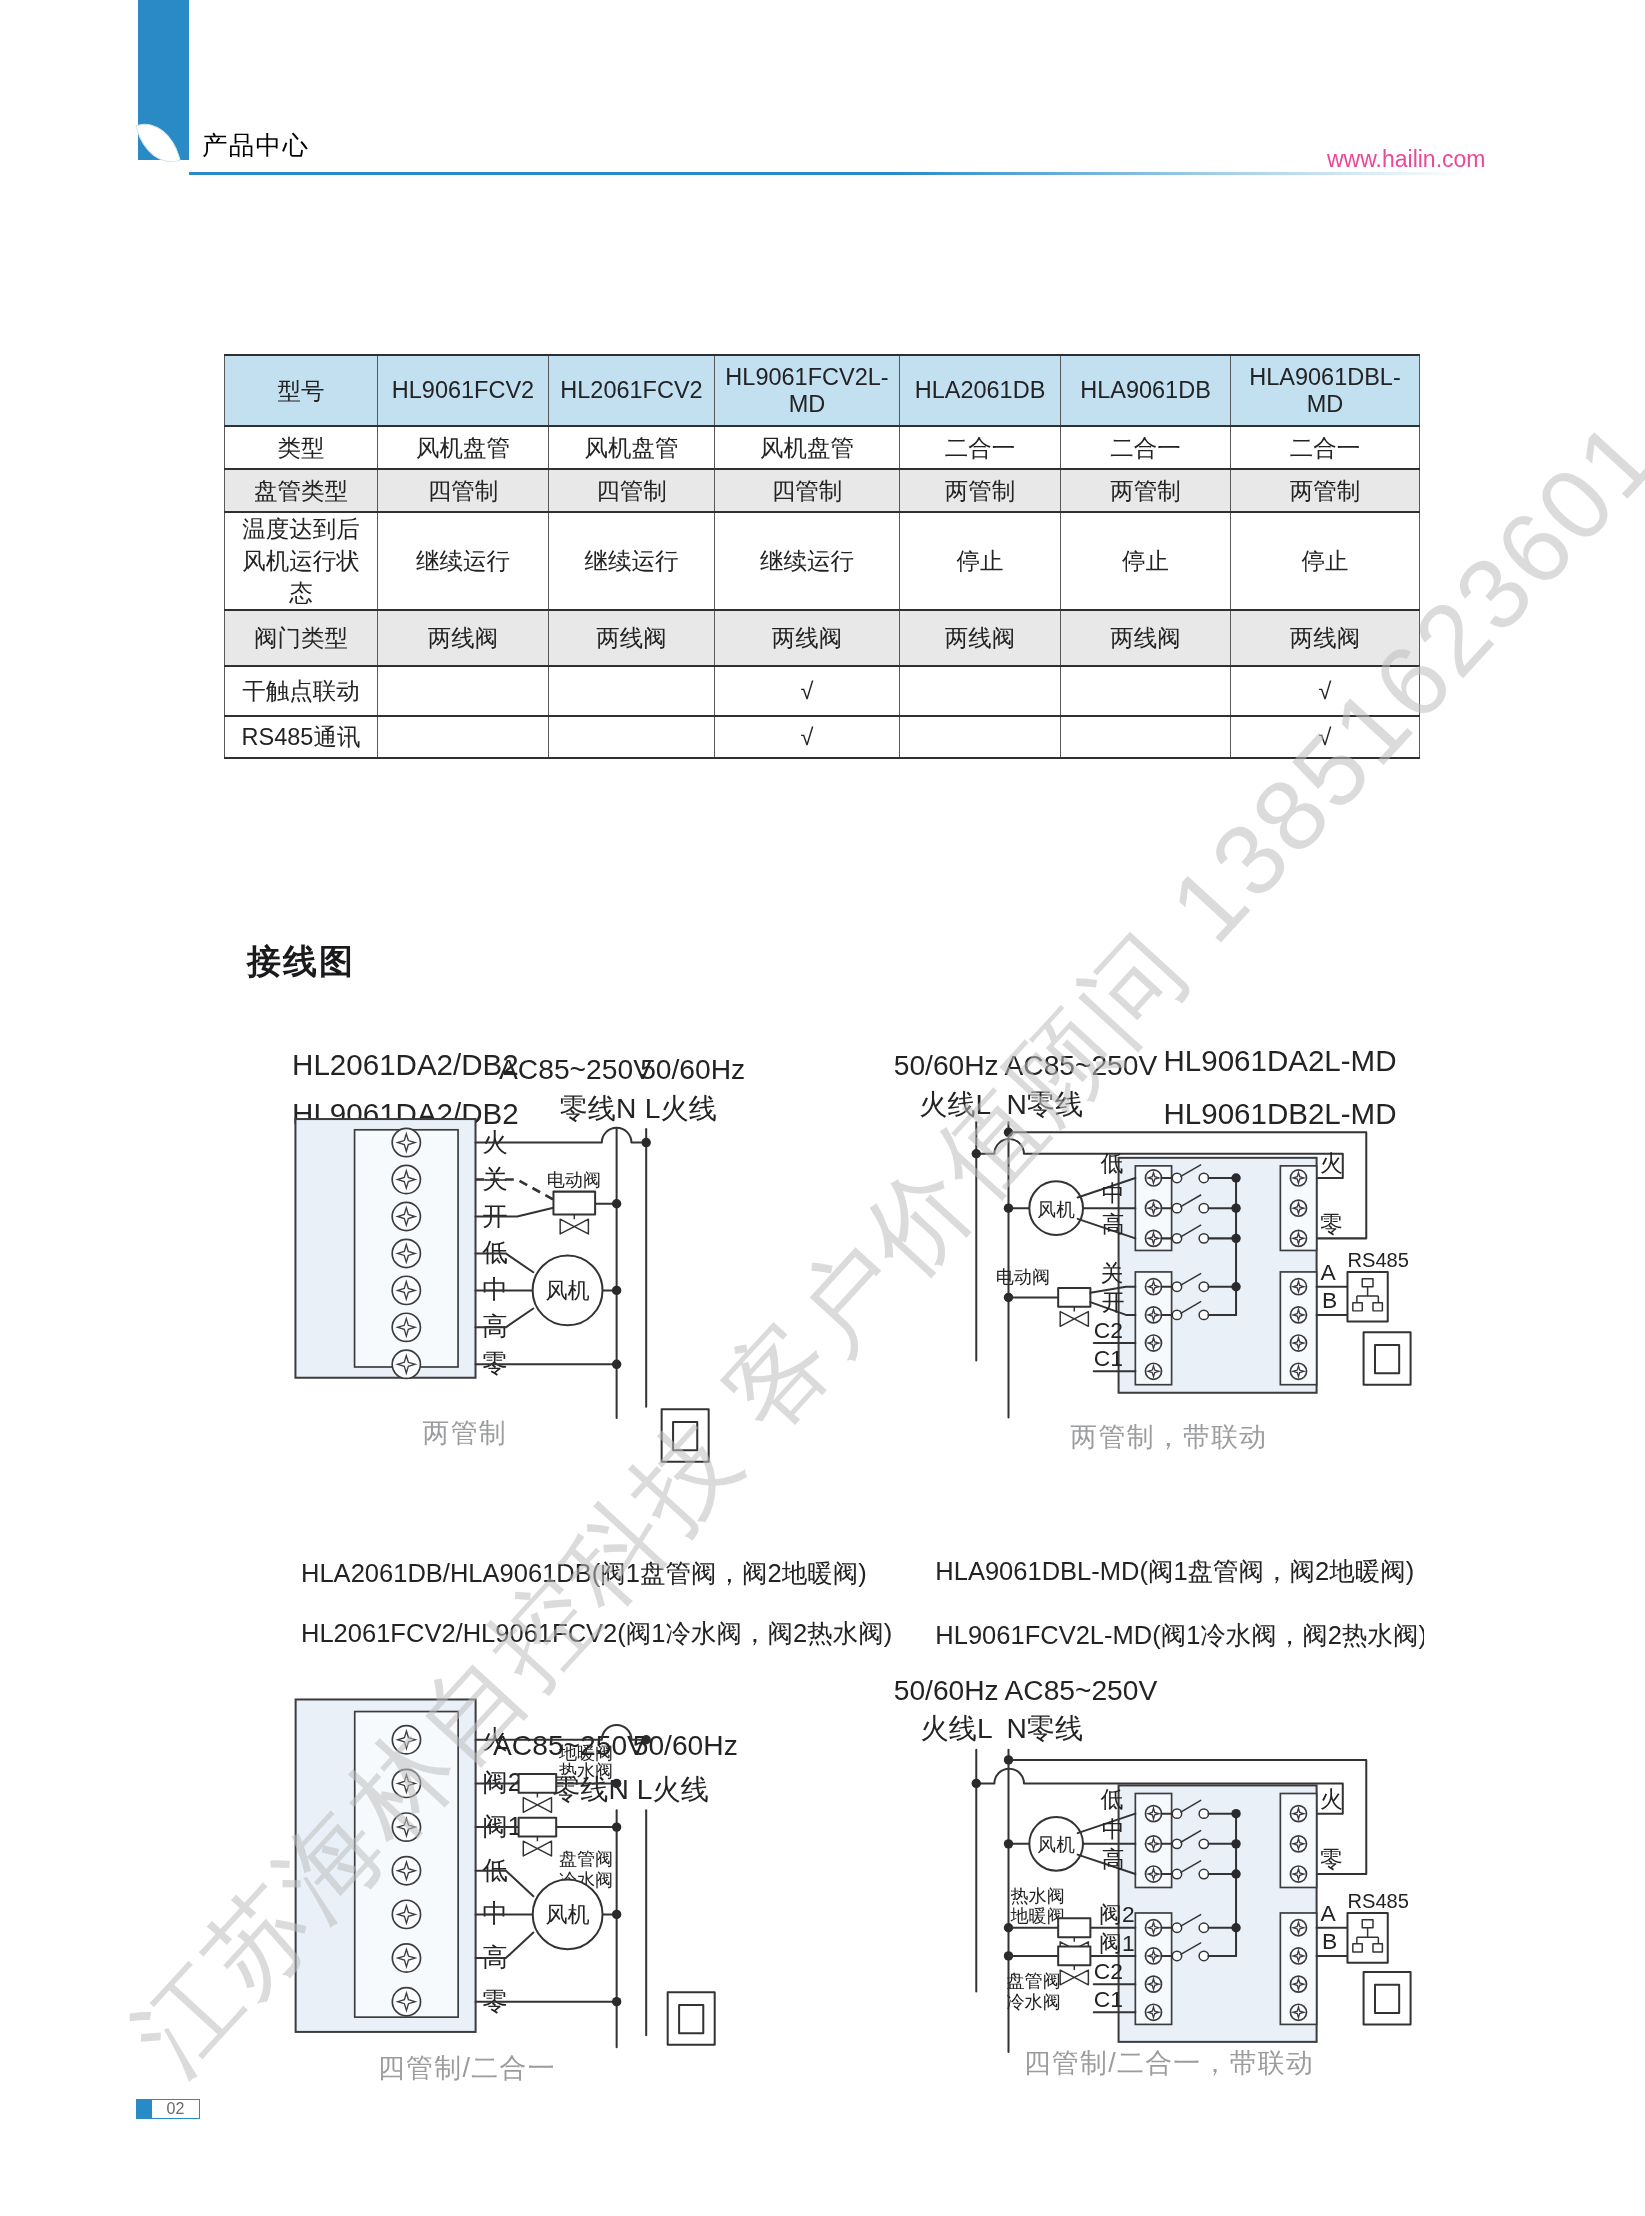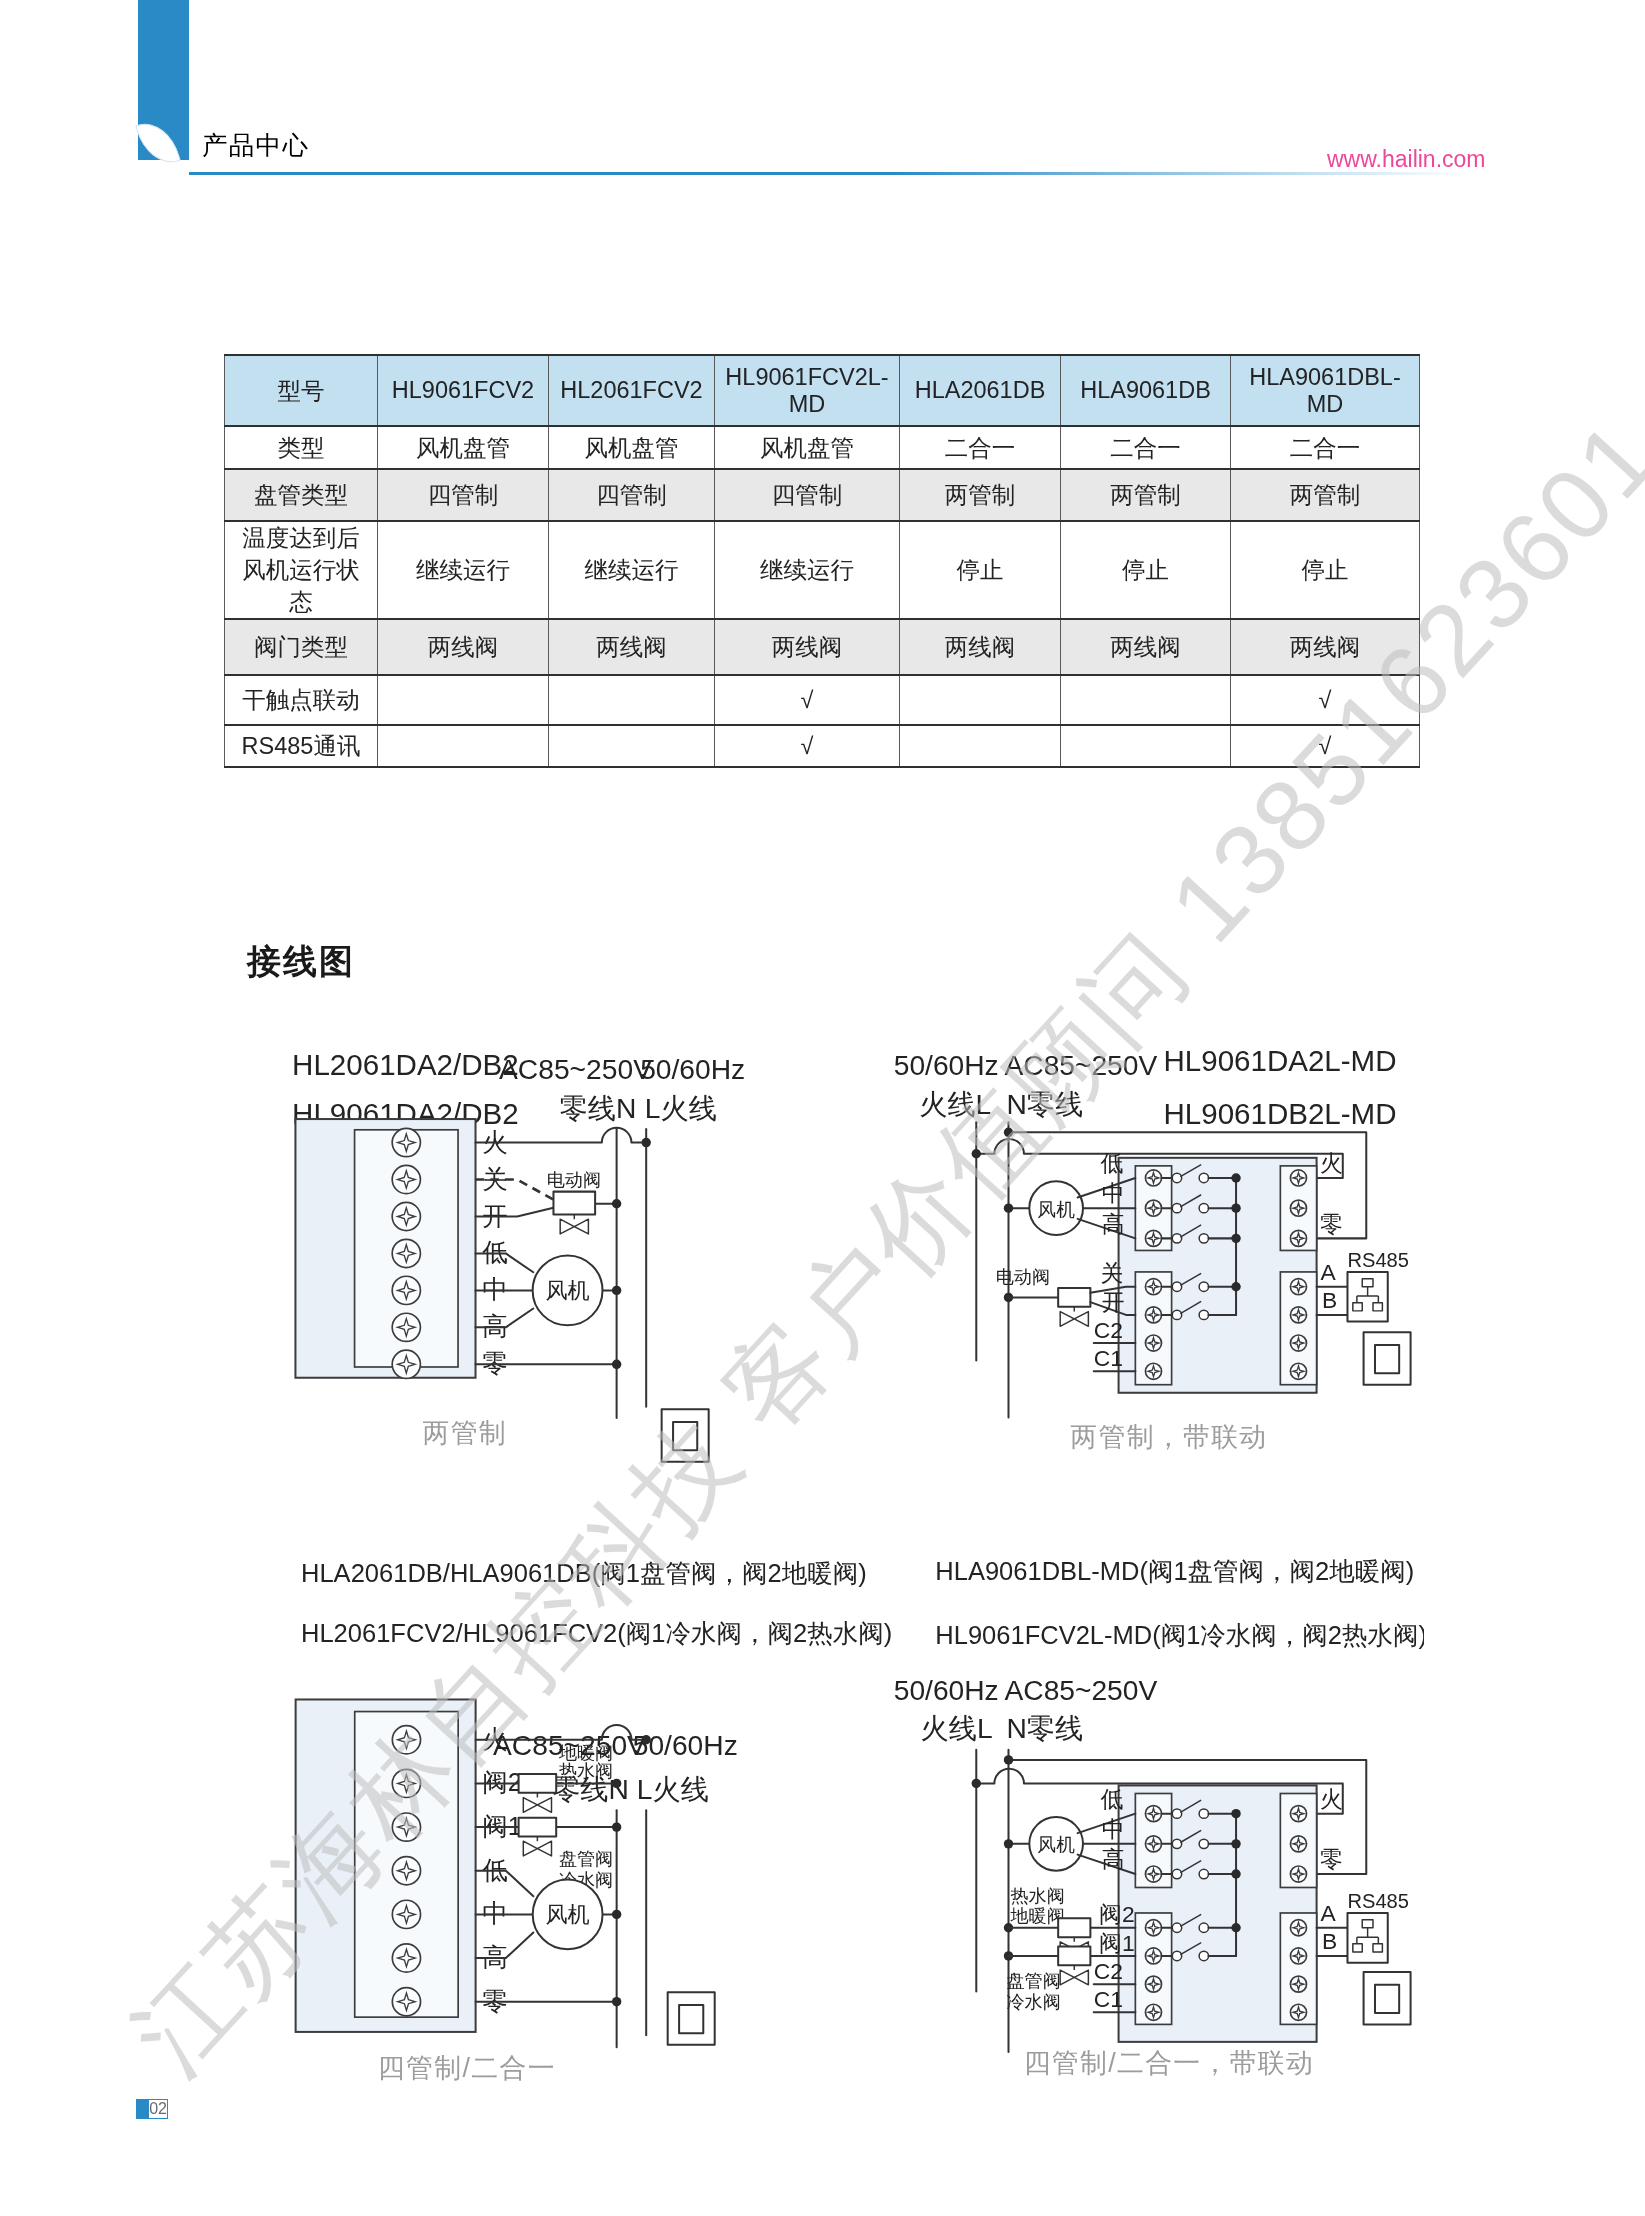--- a/index.html
+++ b/index.html
@@ -13,21 +13,21 @@
   .section-name{position:absolute;left:202px;top:128px;font-size:25.5px;color:#000000;letter-spacing:1.3px;}
   .site{position:absolute;left:1327px;top:146px;font-size:23px;color:#ec4899;}
   .header-rule{position:absolute;left:189px;top:172px;width:1280px;height:3.4px;
         background:linear-gradient(90deg,#2a8ac6 0%,#2a8ac6 55%,#9fcde9 80%,rgba(255,255,255,0) 100%);}
 
   
   table.spec{position:absolute;left:224px;top:354px;width:1196px;border-collapse:collapse;table-layout:fixed;}
   table.spec td,table.spec th{border:1.1px solid #58595b;border-top:2.7px solid #2f3032;border-bottom:2.7px solid #2f3032;
         text-align:center;vertical-align:middle;font-size:23.5px;font-weight:normal;color:#232325;padding:0 6.7px;}
   tr.h-row{height:71px;background:#c2e0f0;}
-  tr.r0{height:43px;} tr.r1{height:52px;background:#e8e8e9;} tr.r2{height:74px;}
+  tr.r0{height:43px;} tr.r1{height:43px;background:#e8e8e9;} tr.r2{height:74px;}
   tr.r3{height:56px;background:#e8e8e9;} tr.r4{height:50px;padding-left:28px;} tr.r5{height:48px;background:#e8e8e9;}
   tr.r6{height:42px;}
 
   
   .sec-title{position:absolute;left:247px;top:939px;font-size:34px;font-weight:bold;color:#1a1a1c;letter-spacing:2px;}
 
   
   .watermark{position:absolute;left:155px;top:1989px;transform:rotate(-47.5deg);transform-origin:0 50%;
         font-size:101px;letter-spacing:4px;white-space:nowrap;color:#bfbfbf;opacity:0.55;z-index:40;pointer-events:none;}
 
@@ -43,21 +43,21 @@
   .screw circle{fill:#fcfdfe;stroke:#3c3c3e;stroke-width:2.5;}
   .screw path{fill:none;stroke:#3c3c3e;stroke-width:2;}
   text{fill:#232325;}
   .lbl{font-size:38px;} .lbl-md{font-size:34px;} .lbl-sm{font-size:27px;}
   .model{font-size:44px;} .model-sm{font-size:38px;} .pow{font-size:42px;}
   .fan-t{font-size:33px;text-anchor:middle;} .fan-t-sm{font-size:28px;text-anchor:middle;}
   .cap{font-size:40px;fill:#9b9c9e;text-anchor:middle;letter-spacing:2px;}
   .rs-t{font-size:30px;}
 
   
-  .page-badge{position:absolute;left:136px;top:2099px;width:32px;height:20px;border:1.7px solid #2a8ac6;
+  .page-badge{position:absolute;left:136px;top:2099px;width:64px;height:20px;border:1.7px solid #2a8ac6;
         display:flex;align-items:center;box-sizing:border-box;}
   .page-badge .blk{width:15px;height:100%;background:#2a8ac6;}
   .page-badge .num{flex:1;text-align:center;font-size:16px;color:#6a6a6c;}
 </style>
 </head>
 <body>
 
 <div id="page">
 
   <svg width="0" height="0" style="position:absolute">

